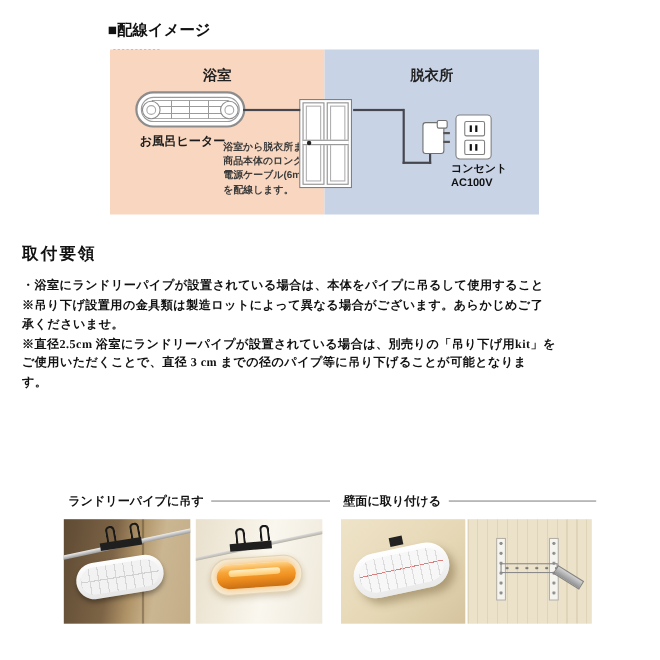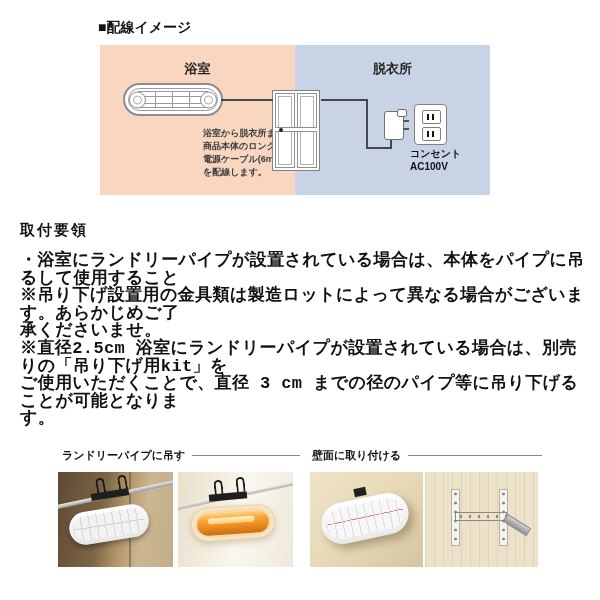--- a/index.html
+++ b/index.html
@@ -67,21 +67,21 @@
   .socket.s1{top:5px;} .socket.s2{top:22px;}
   .slot{position:absolute;top:3px;width:2px;height:6px;background:#111;}
   .slot.l{left:4px;} .slot.r{left:9px;}
   .outlet-label{position:absolute;left:310px;top:103px;width:70px;font-size:10px;font-weight:bold;
       line-height:12.5px;color:#111;}
 
   
   .inst-heading{position:absolute;left:20px;top:221px;font-size:15px;font-weight:bold;
       font-family:"Liberation Serif","DejaVu Serif",serif;letter-spacing:2px;color:#111;}
   .inst-body{position:absolute;left:20px;top:252px;width:566px;
-      font-family:Liberation Mono, monospace;font-size:17px;font-weight:600;
+      font-family:Liberation Serif, serif;font-size:11px;font-weight:600;
       line-height:17.6px;letter-spacing:0.4px;color:#111;}
 
   
   .g-head{position:absolute;top:448px;display:flex;align-items:center;}
   .g-head .g-label{font-size:11px;font-weight:bold;color:#111;white-space:nowrap;}
   .g-head .g-rule{flex:1;height:1px;background:#888;margin-left:7px;}
   .g-head.pipe{left:62px;width:238px;}
   .g-head.wall{left:312px;width:230px;}
 
   .photo{position:absolute;top:472px;height:95px;overflow:hidden;}
@@ -151,20 +151,21 @@
     <div class="zone zone-dress"></div>
     <div class="zone-label bath">浴室</div>
     <div class="zone-label dress">脱衣所</div>
 
     <div class="heater">
       <div class="heater-inner"></div>
       <div class="heater-grid"></div>
       <div class="heater-end left"></div>
       <div class="heater-end right"></div>
     </div>
+    <div class="heater-label">お風呂ヒーター</div>
 
     <div class="cable-note">
       <div>浴室から脱衣所まで</div>
       <div>商品本体のロング</div>
       <div>電源ケーブル(6m)</div>
       <div>を配線します。</div>
     </div>
 
     <div class="door">
       <div class="door-panel left"></div>

